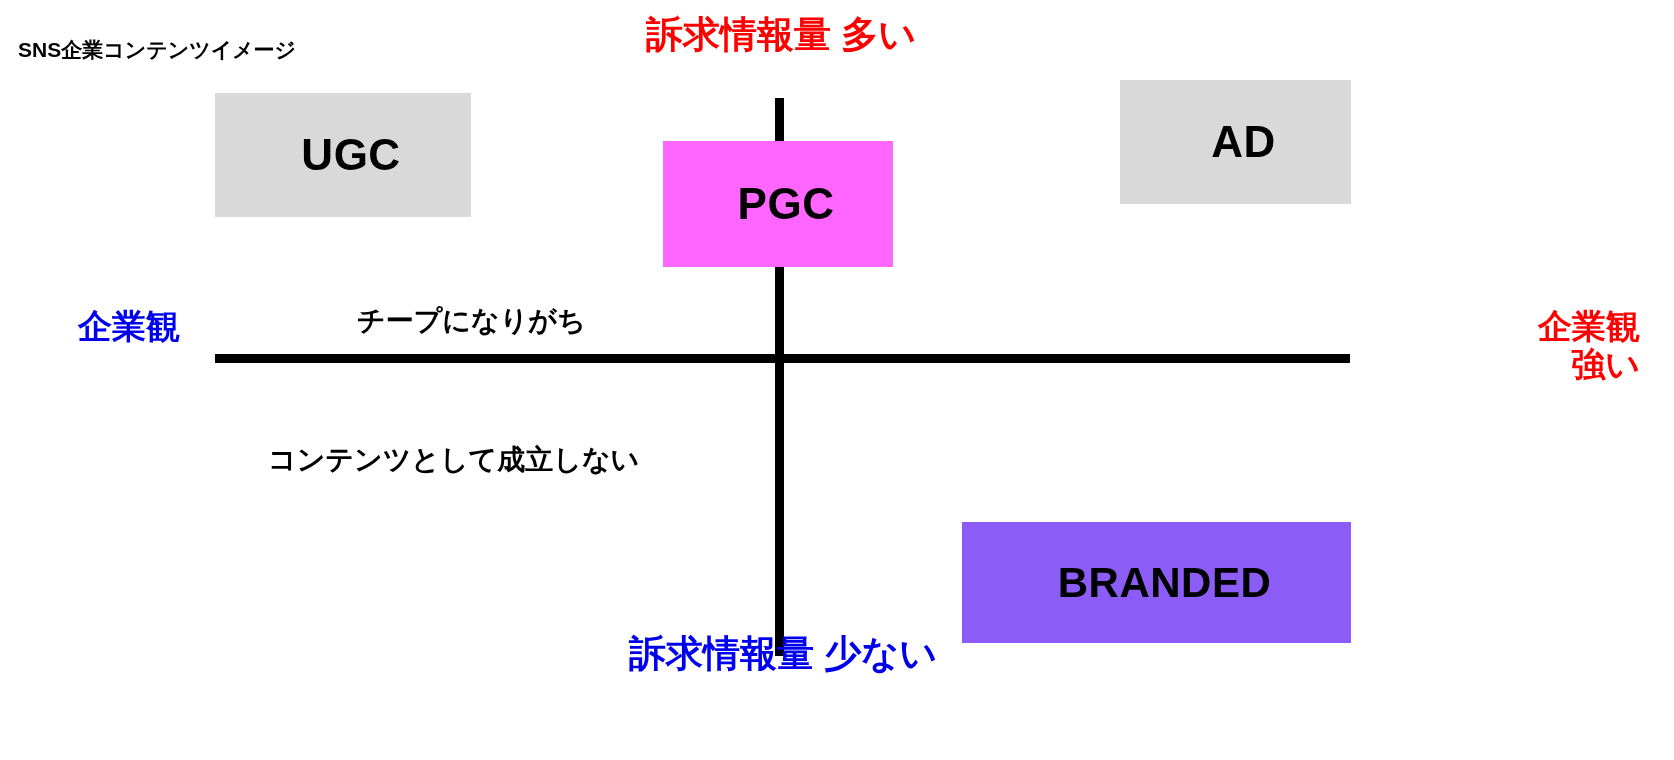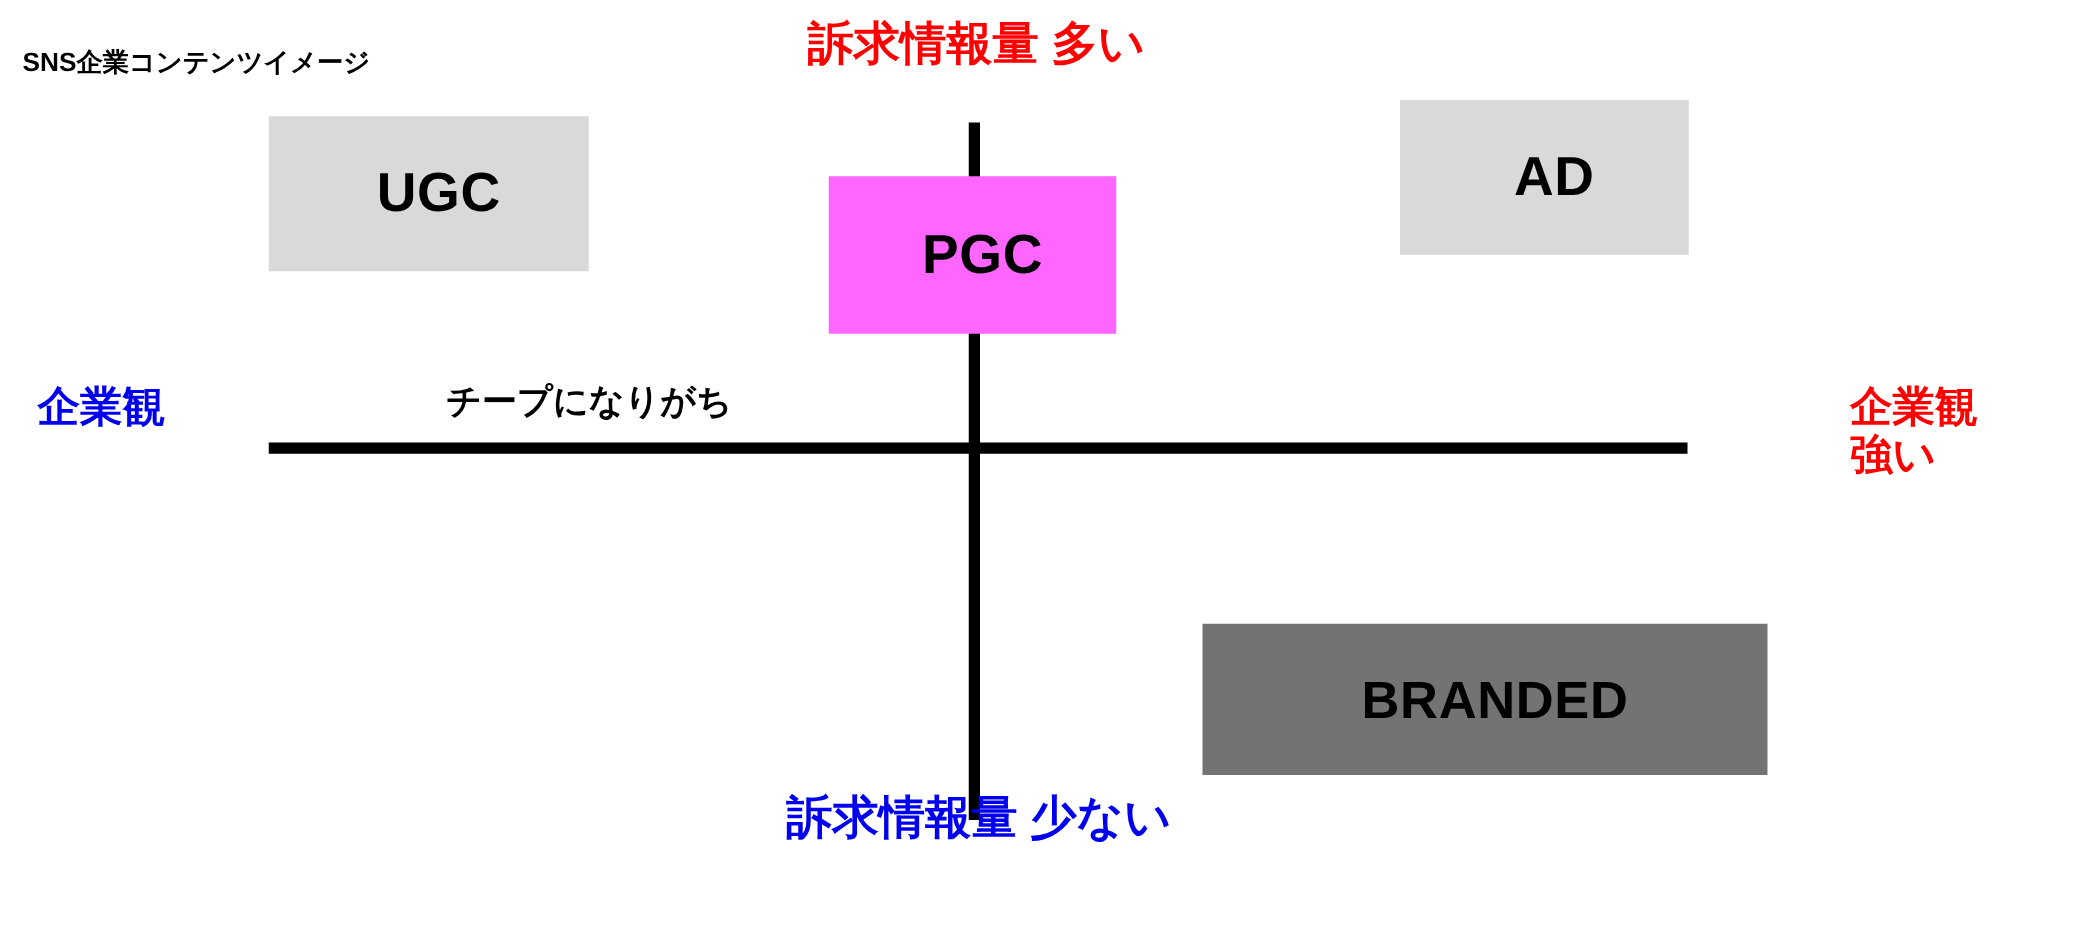--- a/index.html
+++ b/index.html
@@ -80,32 +80,32 @@
   }
   #box-pgc .box-label { font-size: 44px; text-align: right; }
 
   #box-ad {
     left: 1120px; top: 80px;  width: 231px; height: 124px;
     background: #d9d9d9;
   }
   #box-ad .box-label { font-size: 44px; }
 
   #box-branded {
-    left: 962px;  top: 499px; width: 452px; height: 121px;
-    background: #737373;
+    left: 962px;  top: 522px; width: 389px; height: 121px;
+    background: #8b5cf6;
   }
   #box-branded .box-label { font-size: 42px; }
 
   
   .axis-label {
     position: absolute;
     font-weight: bold;
     line-height: 1.12;
     white-space: nowrap;
-    text-align: left;
+    text-align: right;
   }
   #label-top {
     left: 0; right: 0;
     top: 14px;
     font-size: 37px;
     color: #ff0000;
     text-align: center;
     transform: translateX(-56px);
   }
   #label-bottom {
@@ -182,15 +182,16 @@
     <span class="box-label">AD</span>
   </div>
 
   <div id="box-branded" class="category-box">
     <span class="box-label">BRANDED</span>
   </div>
 
   <div id="note-top-left" class="quadrant-note">チープになりがち</div>
 
 
+  <div id="note-bottom-left" class="quadrant-note">コンテンツとして成立しない</div>
 
 
 </div>
 
 </body></html>

